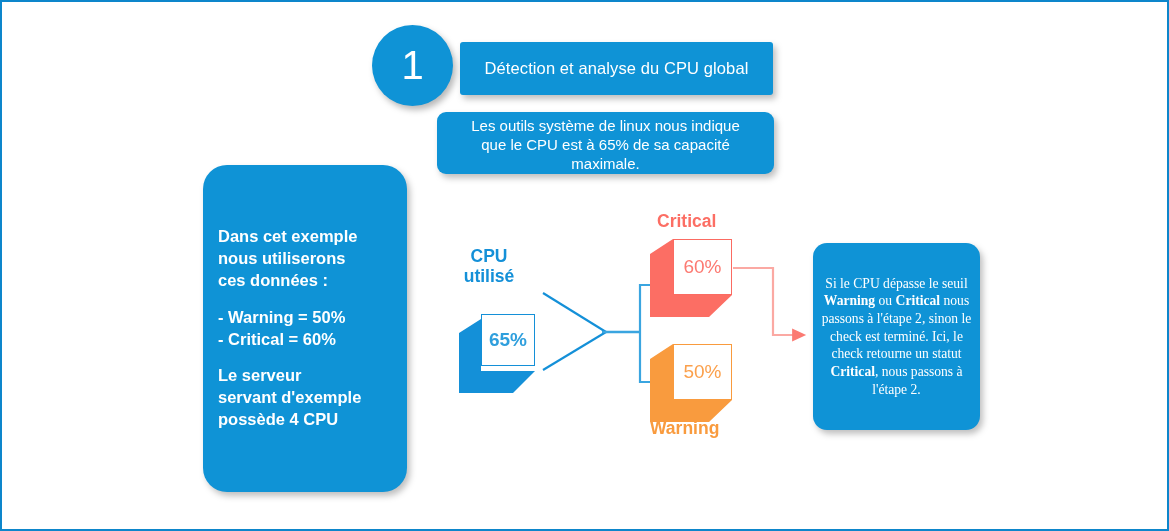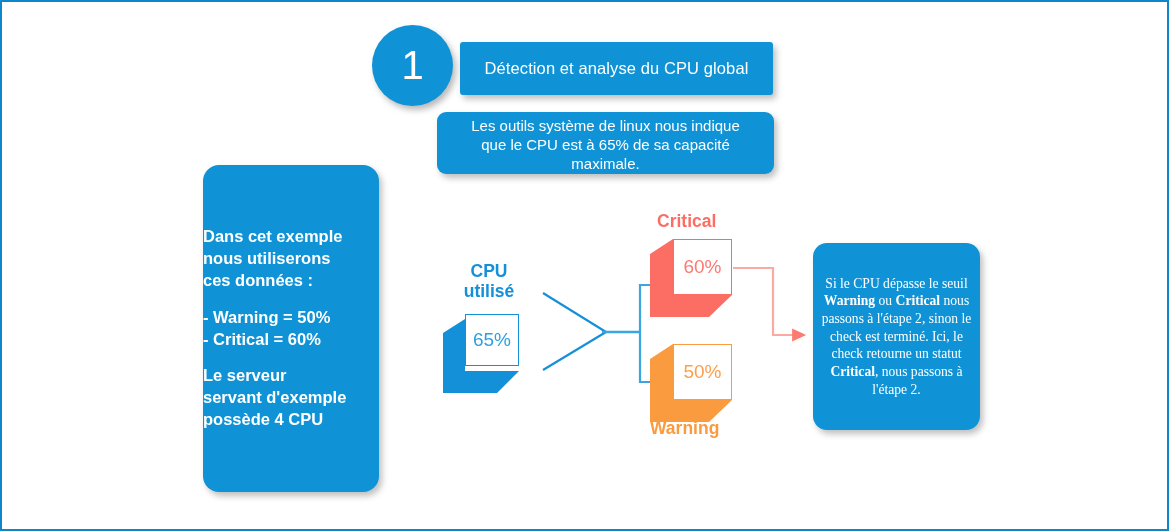--- a/index.html
+++ b/index.html
@@ -75,26 +75,27 @@
     padding: 4px 10px;
     font-size: 15px;
     line-height: 1.28;
   }
   .sub-note .inner { width: 100%; }
 
   
   .left-panel {
     left: 201px;
     top: 163px;
-    width: 176px;
+    width: 204px;
     height: 327px;
-    border-radius: 16px;
+    border-radius: 24px;
     display: flex;
     align-items: center;
     justify-content: flex-start;
+    padding-left: 15px;
   }
   .left-panel .inner {
     text-align: left;
     font-size: 16.5px;
     line-height: 1.33;
     font-weight: 700;
   }
   .left-panel .gap { display: block; height: 15px; }
   .left-panel .norm { font-weight: 700; }
 
@@ -129,21 +130,21 @@
     position: absolute;
     background: #ffffff;
     box-sizing: border-box;
     display: flex;
     align-items: center;
     justify-content: center;
     font-size: 19px;
   }
 
   
-  #cpu-cube { left: 441px; top: 312px; width: 76px; height: 84px; }
+  #cpu-cube { left: 457px; top: 312px; width: 76px; height: 84px; font-weight: bold; }
   #cpu-cube .face {
     left: 22px; top: 0; width: 54px; height: 52px;
     border: 1.6px solid #1490d8; color: #2f9fdd;
   }
   
   #critical-cube { left: 648px; top: 237px; width: 82px; height: 78px; }
   #critical-cube .face {
     left: 23px; top: 0; width: 59px; height: 56px;
     border: 1.6px solid #fb6b62; color: #fc7a72;
   }
@@ -154,21 +155,21 @@
     border: 1.6px solid #f99b3e; color: #fba04c;
   }
 
   
   .fig-label {
     position: absolute;
     font-size: 17.5px;
     font-weight: 700;
     white-space: nowrap;
   }
-  #cpu-label { left: 452px; top: 244px; color: #1490d8; text-align: center; line-height: 1.17; width: 70px; margin-top: 15px; }
+  #cpu-label { left: 452px; top: 244px; color: #1490d8; text-align: center; line-height: 1.17; width: 70px; }
   #critical-label { left: 655px; top: 209px; color: #fc6e64; }
   #warning-label { left: 648px; top: 416px; color: #f99b3e; }
 
   
   svg.connectors {
     position: absolute;
     left: 0; top: 0;
     width: 1169px;
     height: 531px;
     pointer-events: none;

